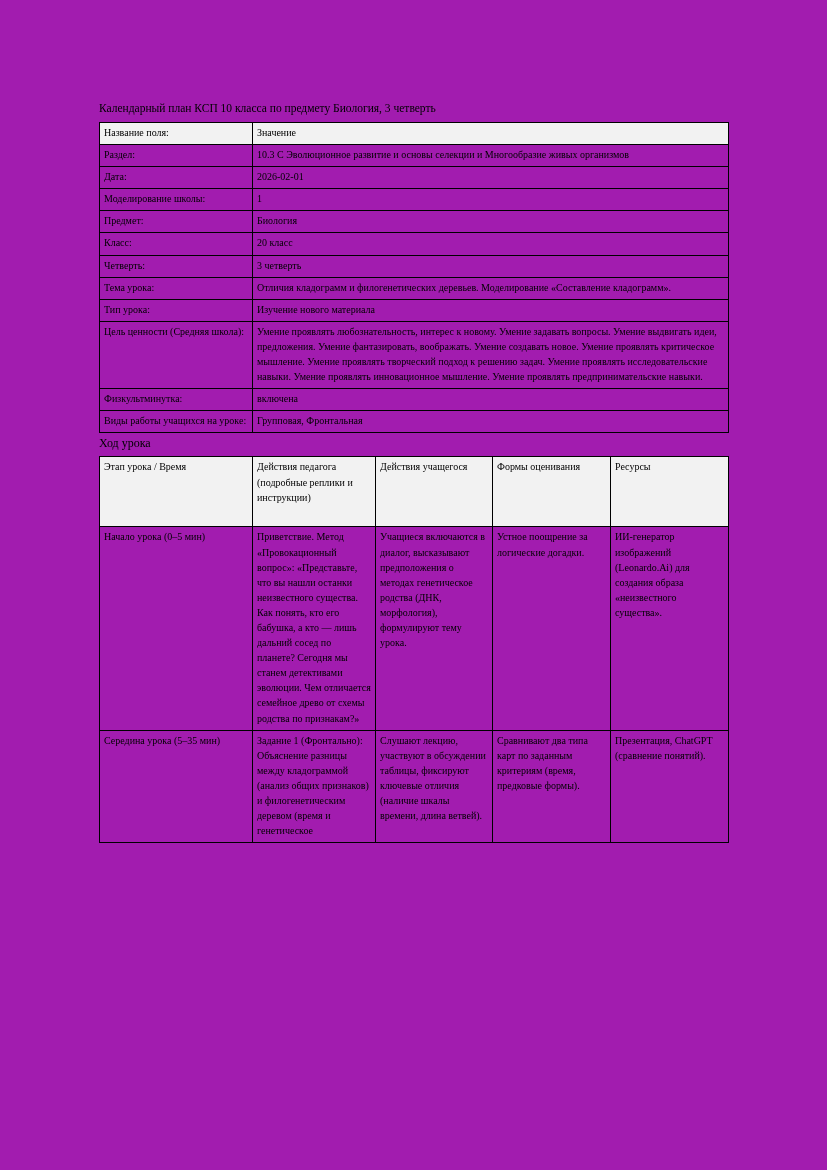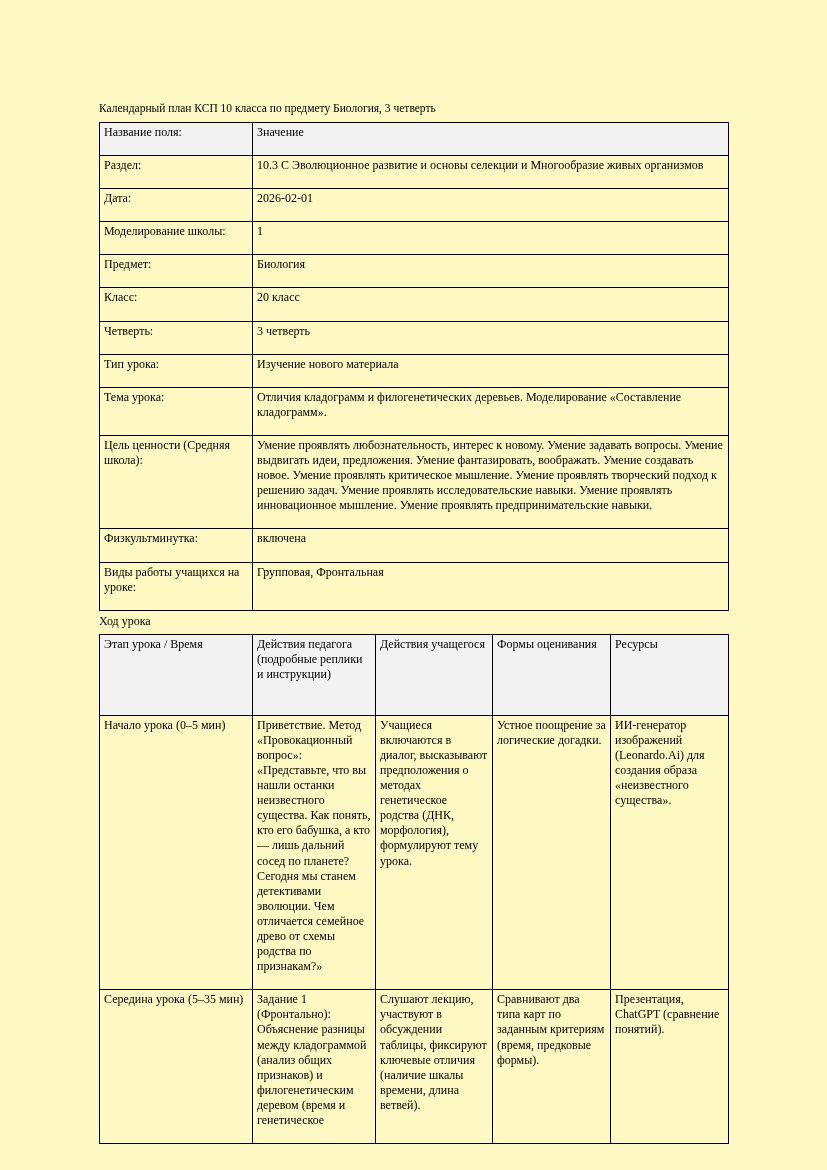--- a/index.html
+++ b/index.html
@@ -8,21 +8,21 @@
     background: #ffffff;
   }
   body {
     font-family: "Liberation Serif", "DejaVu Serif", serif;
     color: #000000;
   }
   .page {
     position: relative;
     width: 827px;
     height: 1170px;
-    background: #fef9c3;
+    background: #a21caf;
     overflow: hidden;
     box-sizing: border-box;
   }
   .content {
     position: absolute;
     left: 99px;
     top: 101px;
     width: 629px;
   }
   .doc-title {
@@ -33,22 +33,22 @@
   }
   table.doc-table {
     border-collapse: collapse;
     table-layout: fixed;
     width: 629px;
     border: 1px solid #000000;
   }
   table.doc-table td {
     border: 1px solid #000000;
     vertical-align: top;
-    padding: 2px 4px 15px 4px;
-    font-size: 12px;
+    padding: 2px 4px 4px 4px;
+    font-size: 10px;
     line-height: 15.1px;
     word-wrap: break-word;
     overflow-wrap: break-word;
     hyphens: none;
   }
   tr.header-row td {
     background: #f2f2f2;
   }
   
   table.meta-table col.c1 { width: 153px; }
@@ -108,26 +108,26 @@
         </tr>
         <tr>
           <td>Класс:</td>
           <td>20 класс</td>
         </tr>
         <tr>
           <td>Четверть:</td>
           <td>3 четверть</td>
         </tr>
         <tr>
+          <td>Тема урока:</td>
+          <td>Отличия кладограмм и филогенетических деревьев. Моделирование «Составление кладограмм».</td>
+        </tr>
+        <tr>
           <td>Тип урока:</td>
           <td>Изучение нового материала</td>
-        </tr>
-        <tr>
-          <td>Тема урока:</td>
-          <td>Отличия кладограмм и филогенетических деревьев. Моделирование «Составление кладограмм».</td>
         </tr>
         <tr>
           <td>Цель ценности (Средняя школа):</td>
           <td>Умение проявлять любознательность, интерес к новому. Умение задавать вопросы. Умение выдвигать идеи, предложения. Умение фантазировать, воображать. Умение создавать новое. Умение проявлять критическое мышление. Умение проявлять творческий подход к решению задач. Умение проявлять исследовательские навыки. Умение проявлять инновационное мышление. Умение проявлять предпринимательские навыки.</td>
         </tr>
         <tr>
           <td>Физкультминутка:</td>
           <td>включена</td>
         </tr>
         <tr>

